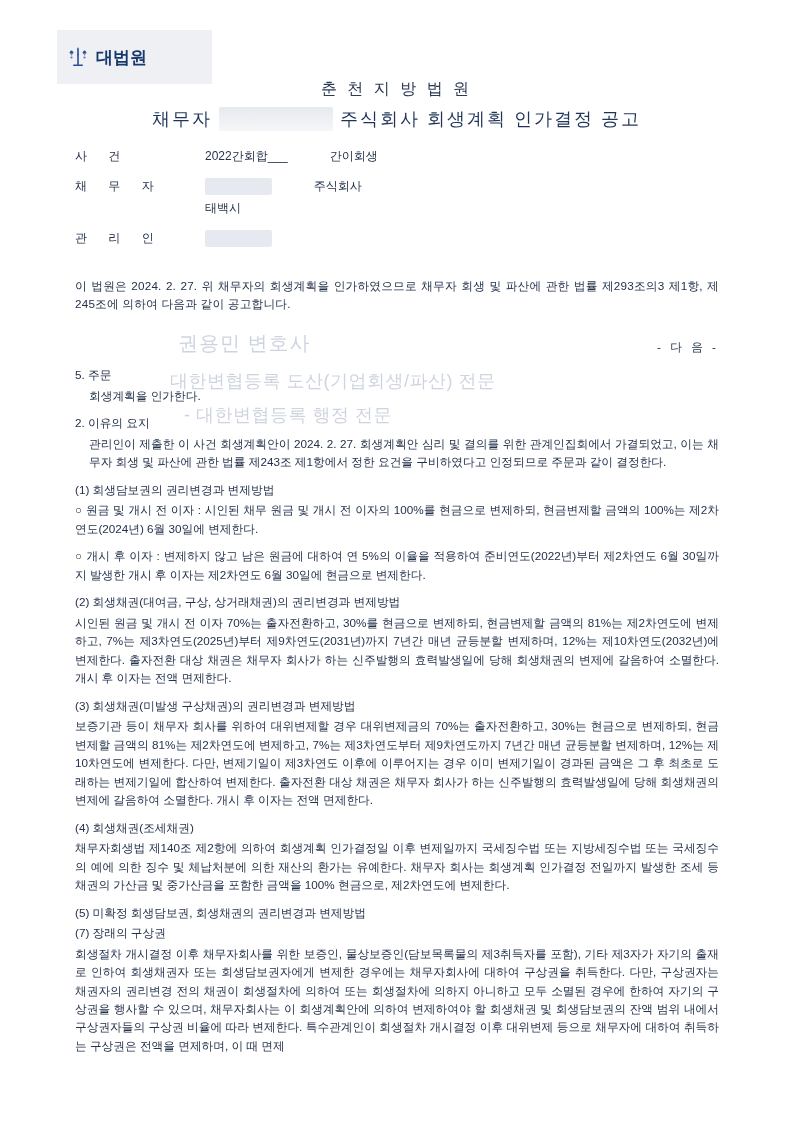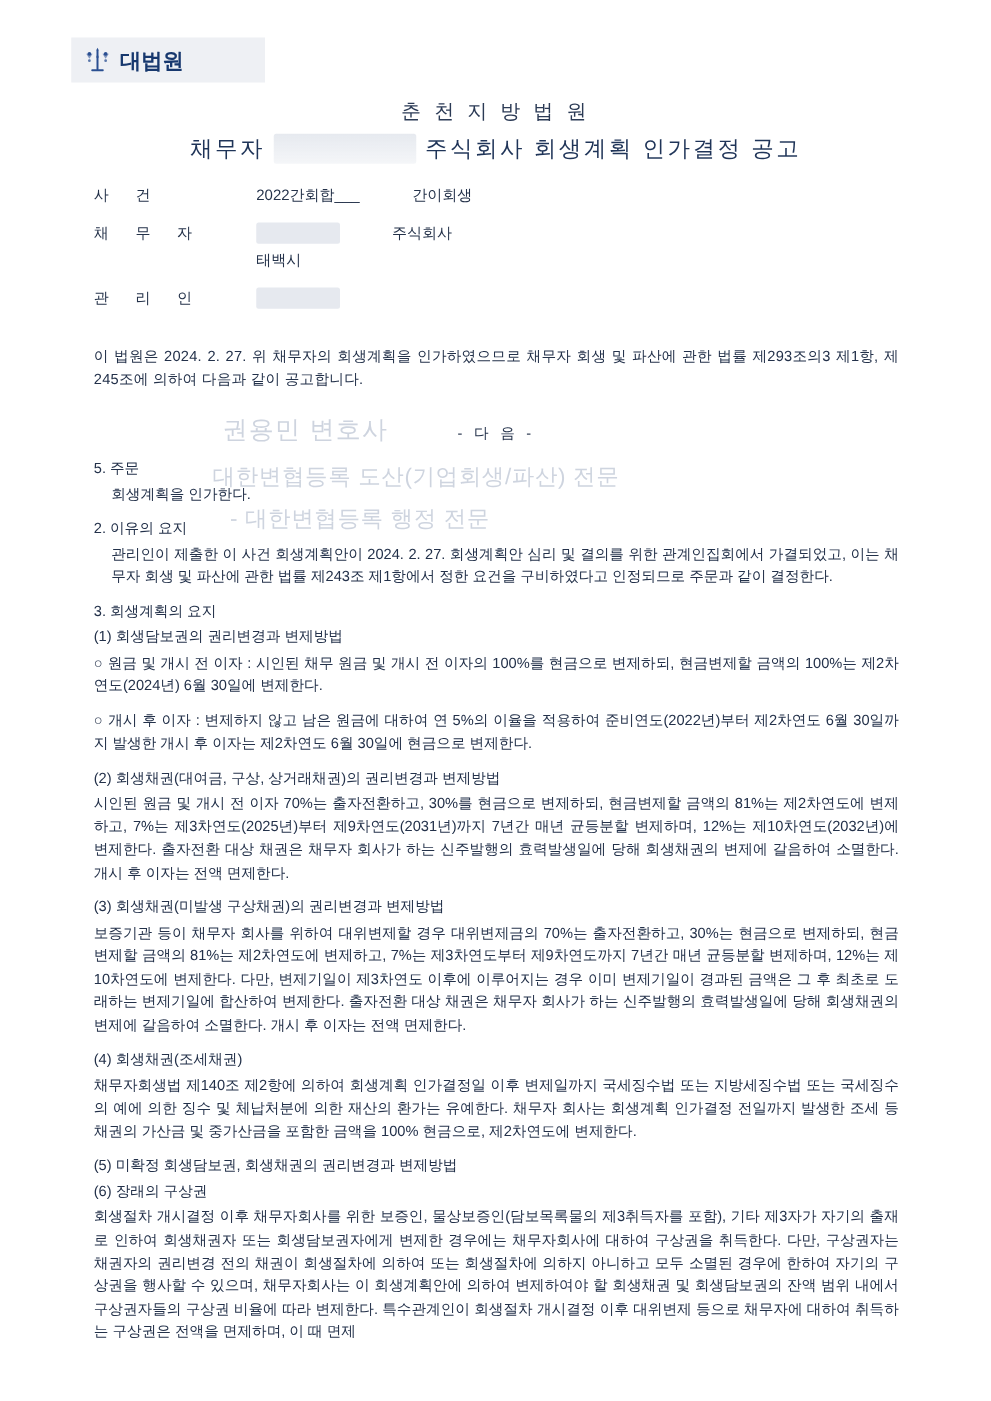--- a/index.html
+++ b/index.html
@@ -21,21 +21,21 @@
     height: 1121px;
     box-sizing: border-box;
   }
 
   
   .letterhead {
     position: absolute;
     left: 57px;
     top: 30px;
     width: 155px;
-    height: 36px;
+    height: 54px;
     background: #eef0f4;
     display: flex;
     align-items: center;
   }
   .emblem {
     width: 26px;
     height: 26px;
     margin-left: 8px;
     position: relative;
     flex: none;
@@ -122,21 +122,21 @@
     position: absolute;
     left: 75px;
     top: 277px;
     width: 644px;
     font-size: 11.7px;
     line-height: 1.58;
     color: #23314a;
     text-align: justify;
   }
   .para { margin: 0 0 24px 0; }
-  .center { text-align: center; letter-spacing: 3px; margin: 6px 0 10px 0; }
+  .center { text-align: right; letter-spacing: 3px; margin: 6px 0 10px 0; }
   .sec-title { margin: 0 0 2px 0; }
   .sub-indent { margin: 0 0 9px 14px; }
   .hang { margin: 0 0 9px 0; }
   .p-spaced { letter-spacing: 0.2px; }
 
   
   .watermark {
     position: absolute;
     left: 170px;
     top: 330px;
@@ -227,38 +227,37 @@
     <p class="para p-spaced">이 법원은 2024. 2. 27. 위 채무자의 회생계획을 인가하였으므로 채무자 회생 및 파산에 관한 법률 제293조의3 제1항, 제245조에 의하여 다음과 같이 공고합니다.</p>
 
     <p class="center">- 다  음 -</p>
 
     <p class="sec-title">5. 주문</p>
     <p class="para sub-indent">회생계획을 인가한다.</p>
 
     <p class="sec-title">2. 이유의 요지</p>
     <p class="para sub-indent">관리인이 제출한 이 사건 회생계획안이 2024. 2. 27. 회생계획안 심리 및 결의를 위한 관계인집회에서 가결되었고, 이는 채무자 회생 및 파산에 관한 법률 제243조 제1항에서 정한 요건을 구비하였다고 인정되므로 주문과 같이 결정한다.</p>
 
-    <p class="sec-title">3. 회생계획의 요지</p>
 
     <p class="sec-title">(1) 회생담보권의 권리변경과 변제방법</p>
     <p class="hang">○ 원금 및 개시 전 이자 : 시인된 채무 원금 및 개시 전 이자의 100%를 현금으로 변제하되, 현금변제할 금액의 100%는 제2차연도(2024년) 6월 30일에 변제한다.</p>
     <p class="hang">○ 개시 후 이자 : 변제하지 않고 남은 원금에 대하여 연 5%의 이율을 적용하여 준비연도(2022년)부터 제2차연도 6월 30일까지 발생한 개시 후 이자는 제2차연도 6월 30일에 현금으로 변제한다.</p>
 
     <p class="sec-title">(2) 회생채권(대여금, 구상, 상거래채권)의 권리변경과 변제방법</p>
     <p class="hang">시인된 원금 및 개시 전 이자 70%는 출자전환하고, 30%를 현금으로 변제하되, 현금변제할 금액의 81%는 제2차연도에 변제하고, 7%는 제3차연도(2025년)부터 제9차연도(2031년)까지 7년간 매년 균등분할 변제하며, 12%는 제10차연도(2032년)에 변제한다. 출자전환 대상 채권은 채무자 회사가 하는 신주발행의 효력발생일에 당해 회생채권의 변제에 갈음하여 소멸한다. 개시 후 이자는 전액 면제한다.</p>
 
     <p class="sec-title">(3) 회생채권(미발생 구상채권)의 권리변경과 변제방법</p>
     <p class="hang">보증기관 등이 채무자 회사를 위하여 대위변제할 경우 대위변제금의 70%는 출자전환하고, 30%는 현금으로 변제하되, 현금변제할 금액의 81%는 제2차연도에 변제하고, 7%는 제3차연도부터 제9차연도까지 7년간 매년 균등분할 변제하며, 12%는 제10차연도에 변제한다. 다만, 변제기일이 제3차연도 이후에 이루어지는 경우 이미 변제기일이 경과된 금액은 그 후 최초로 도래하는 변제기일에 합산하여 변제한다. 출자전환 대상 채권은 채무자 회사가 하는 신주발행의 효력발생일에 당해 회생채권의 변제에 갈음하여 소멸한다. 개시 후 이자는 전액 면제한다.</p>
 
     <p class="sec-title">(4) 회생채권(조세채권)</p>
     <p class="hang">채무자회생법 제140조 제2항에 의하여 회생계획 인가결정일 이후 변제일까지 국세징수법 또는 지방세징수법 또는 국세징수의 예에 의한 징수 및 체납처분에 의한 재산의 환가는 유예한다. 채무자 회사는 회생계획 인가결정 전일까지 발생한 조세 등 채권의 가산금 및 중가산금을 포함한 금액을 100% 현금으로, 제2차연도에 변제한다.</p>
 
     <p class="sec-title">(5) 미확정 회생담보권, 회생채권의 권리변경과 변제방법</p>
 
-    <p class="sec-title">(6) 장래의 구상권</p>
+    <p class="sec-title">(7) 장래의 구상권</p>
     <p class="hang">회생절차 개시결정 이후 채무자회사를 위한 보증인, 물상보증인(담보목록물의 제3취득자를 포함), 기타 제3자가 자기의 출재로 인하여 회생채권자 또는 회생담보권자에게 변제한 경우에는 채무자회사에 대하여 구상권을 취득한다. 다만, 구상권자는 채권자의 권리변경 전의 채권이 회생절차에 의하여 또는 회생절차에 의하지 아니하고 모두 소멸된 경우에 한하여 자기의 구상권을 행사할 수 있으며, 채무자회사는 이 회생계획안에 의하여 변제하여야 할 회생채권 및 회생담보권의 잔액 범위 내에서 구상권자들의 구상권 비율에 따라 변제한다. 특수관계인이 회생절차 개시결정 이후 대위변제 등으로 채무자에 대하여 취득하는 구상권은 전액을 면제하며, 이 때 면제</p>
 
   </div>
 
   <div class="watermark">
     <div class="wm1">권용민 변호사</div>
     <div class="wm2">대한변협등록 도산(기업회생/파산) 전문</div>
     <div class="wm3">- 대한변협등록 행정 전문</div>
   </div>
 

